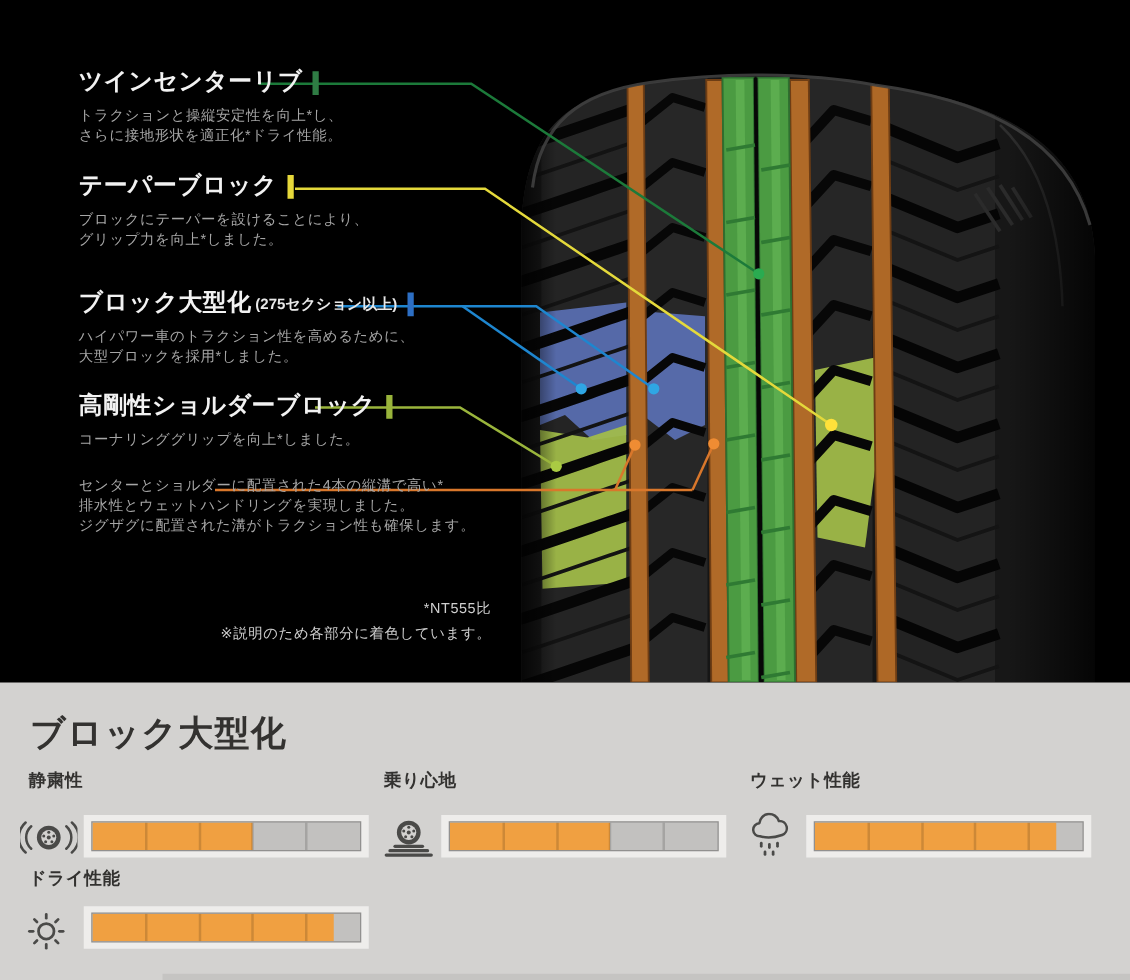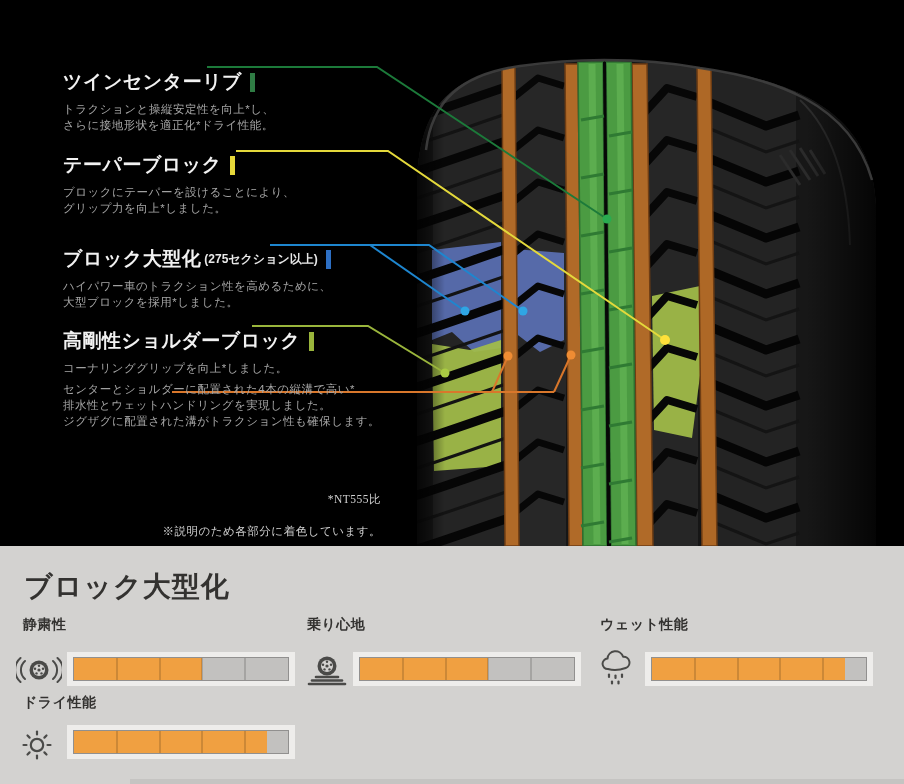--- a/index.html
+++ b/index.html
@@ -2,27 +2,27 @@
 <html><head>
 <meta charset="utf-8">
 <style>
   html,body{margin:0;padding:0;background:#000;}
   #stage{position:relative;width:904px;height:784px;overflow:hidden;
          font-family:"Liberation Sans","DejaVu Sans",sans-serif;background:#000;}
 
   
   #tire-art{position:absolute;left:0;top:0;z-index:1;}
   .feature{position:absolute;left:63px;z-index:2;}
-  .f-title{margin:16px 0 9px 0;font-size:19px;line-height:20px;font-weight:bold;color:#f2f2f2;
+  .f-title{margin:0 0 9px 0;font-size:19px;line-height:20px;font-weight:bold;color:#f2f2f2;
            display:flex;align-items:center;letter-spacing:.5px;}
   .f-suffix{font-size:12px;font-weight:bold;color:#e8e8e8;margin-left:3px;letter-spacing:0;}
   .marker{display:inline-block;width:5px;height:19px;margin-left:8px;background:#888;}
   .feature p{margin:0;font-size:11.5px;line-height:16px;color:#a6a6a6;letter-spacing:.5px;}
   #footnotes{position:absolute;left:63px;top:477px;width:330px;text-align:right;z-index:2;}
-  #footnotes p{margin:12px;font-size:11.5px;line-height:20px;color:#cfcfcf;letter-spacing:.5px;font-family:Liberation Serif, serif;}
+  #footnotes p{margin:0;font-size:11.5px;line-height:20px;color:#cfcfcf;letter-spacing:.5px;}
 
   
   #performance{position:absolute;left:0;top:546px;width:904px;height:238px;background:#d3d2d0;z-index:3;}
   #perf-title{position:absolute;left:24px;top:22px;margin:0;font-size:28px;font-weight:bold;
               color:#333230;letter-spacing:1px;}
   .metric-label{position:absolute;margin:0;font-size:14px;font-weight:bold;color:#333230;letter-spacing:.5px;}
   .metric-icon{position:absolute;}
   .bar-frame{position:absolute;width:228px;height:34px;background:#eeedeb;
              display:flex;align-items:center;justify-content:center;}
   .meter{position:relative;width:216px;height:24px;border:1px solid rgba(0,0,0,.25);

